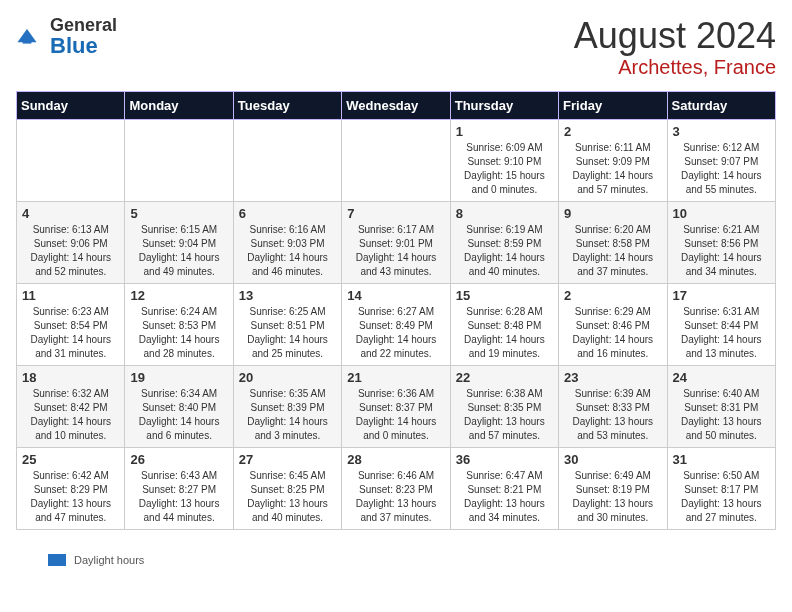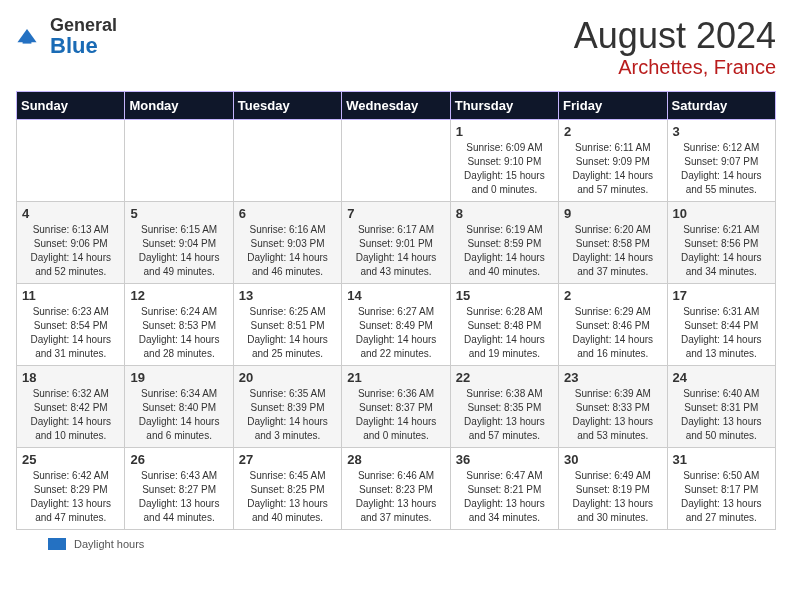--- a/index.html
+++ b/index.html
@@ -86,21 +86,21 @@
       color: #333;
       line-height: 1.4;
       text-align: center;
     }
     .empty-cell {
       background: #fff !important;
     }
     .footer-area {
       display: flex;
       align-items: center;
-      margin-top: 8px;
+      margin-top: 24px;
       font-size: 11px;
       color: #555;
       gap: 8px;
       padding-left: 32px;
     }
     .daylight-bar {
       width: 18px;
       height: 12px;
       background: #2471c2;
       display: inline-block;

